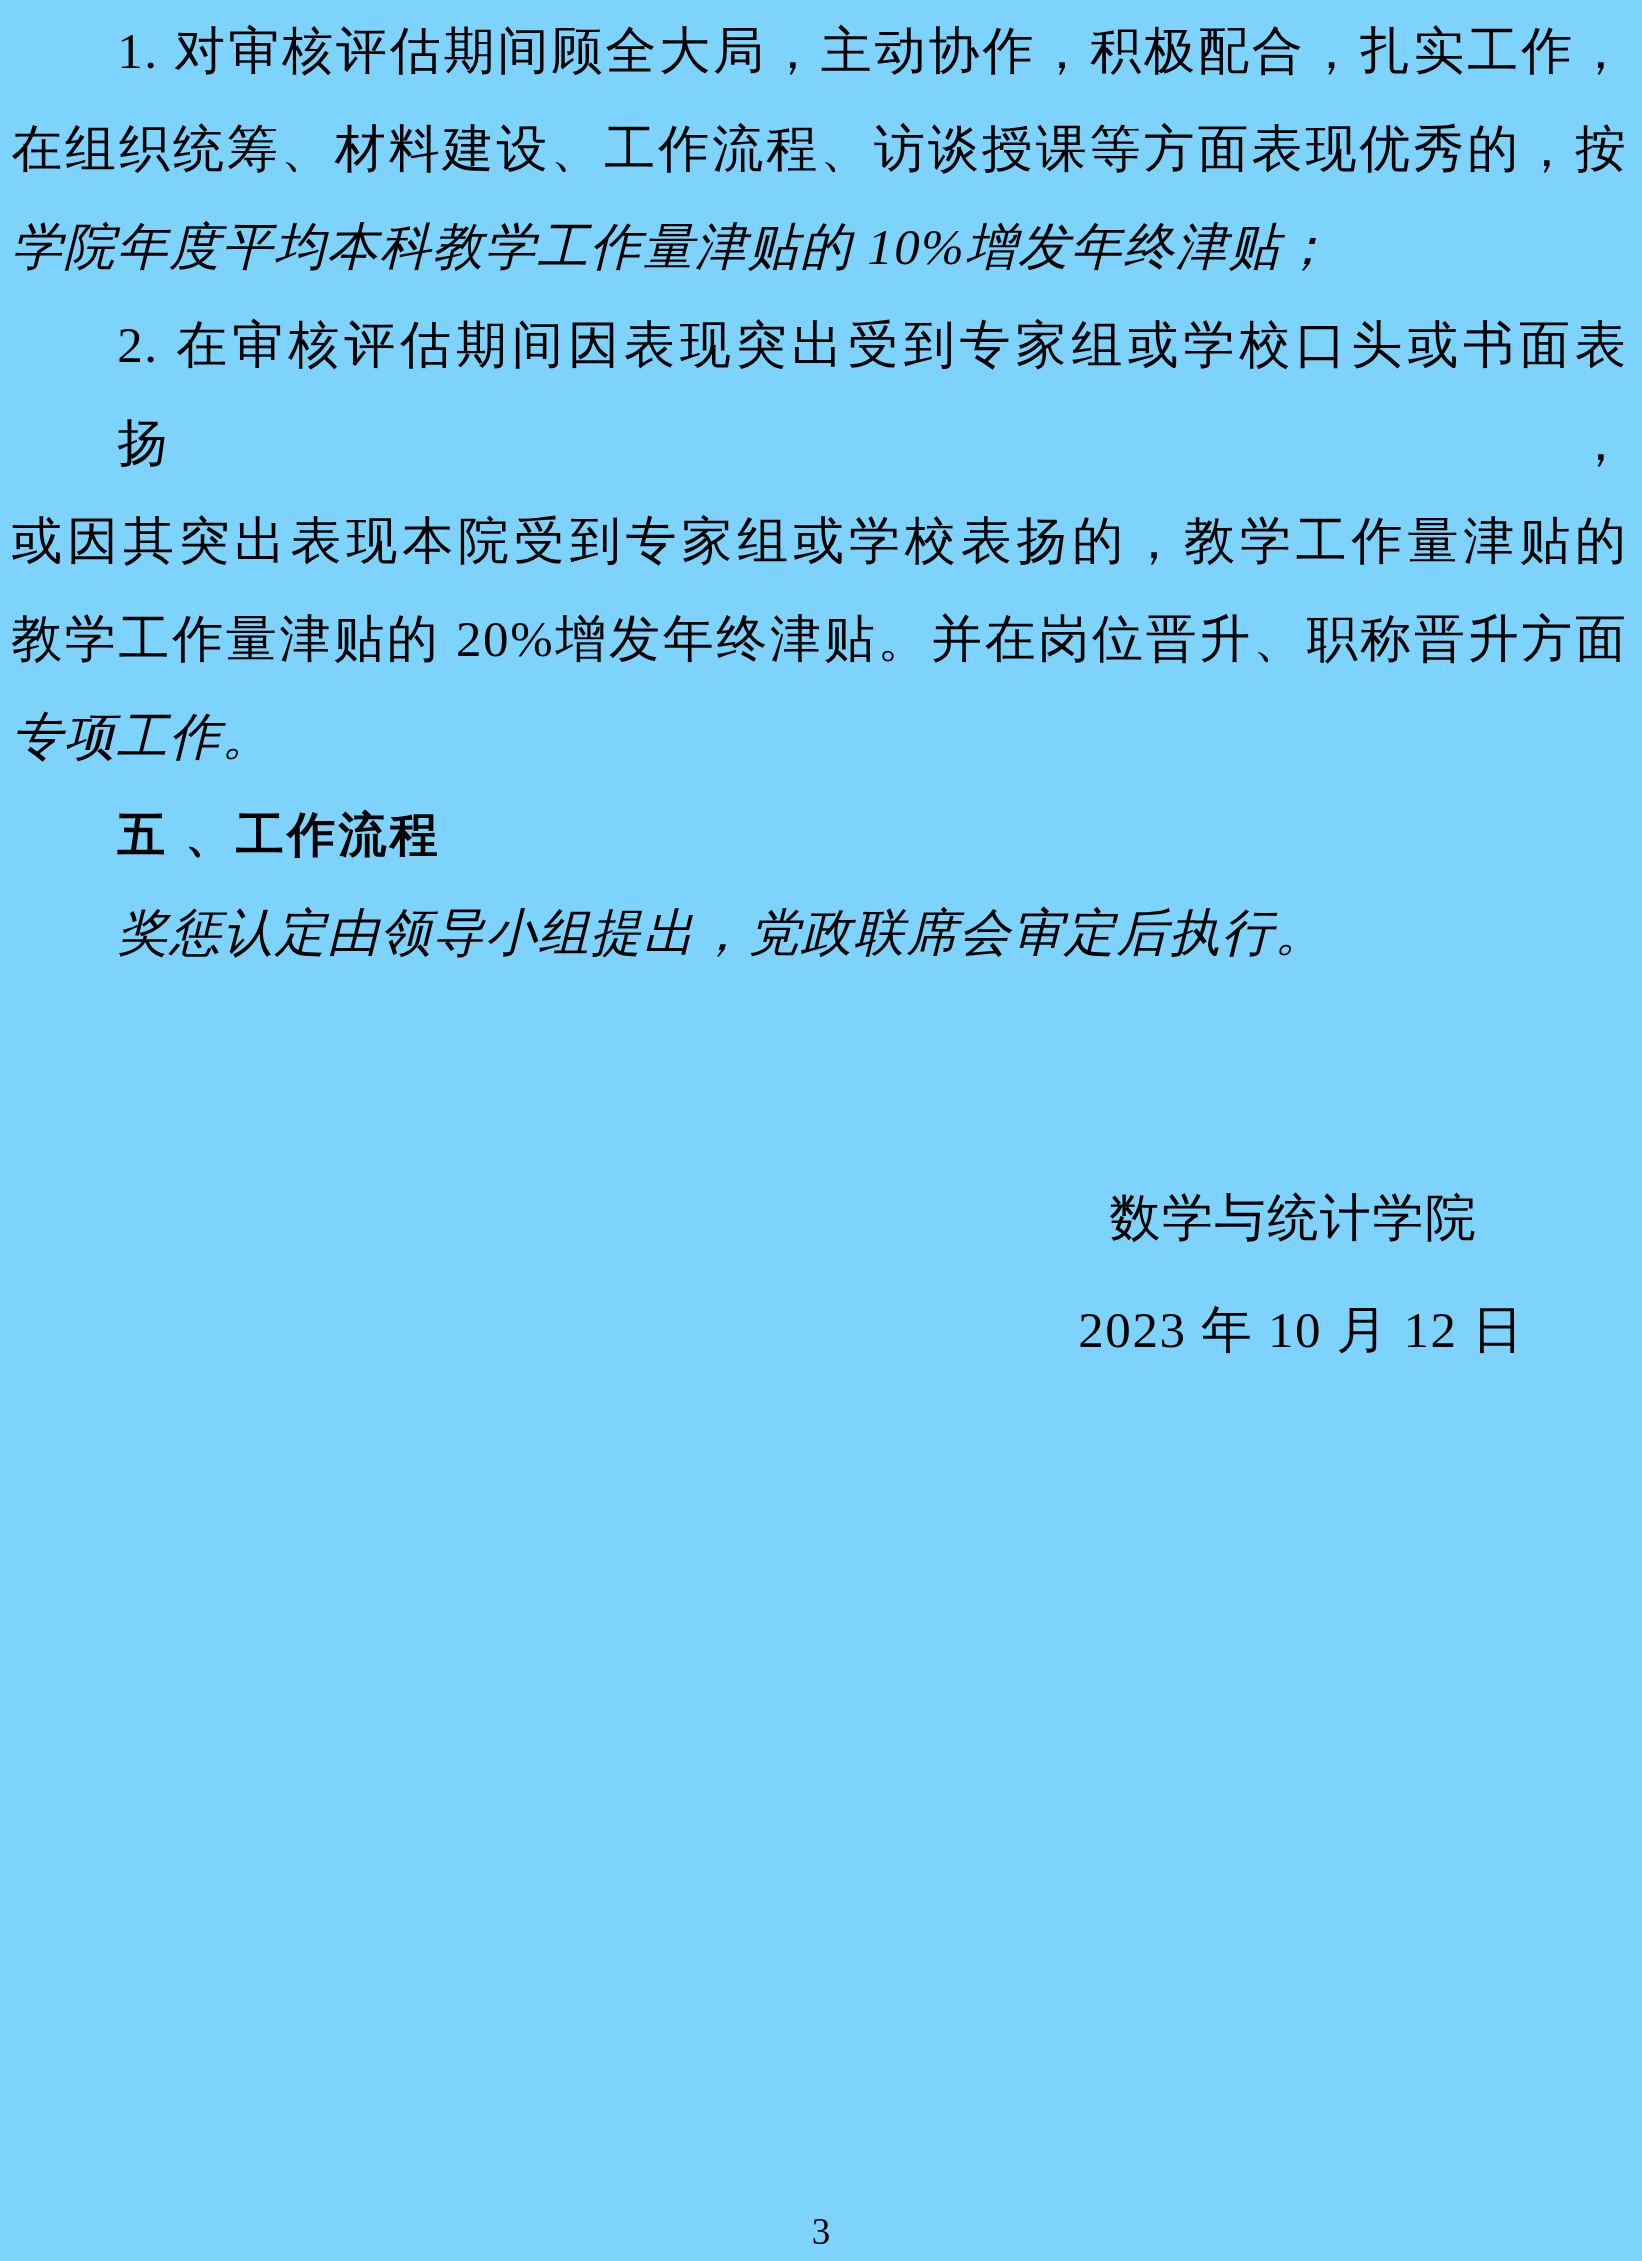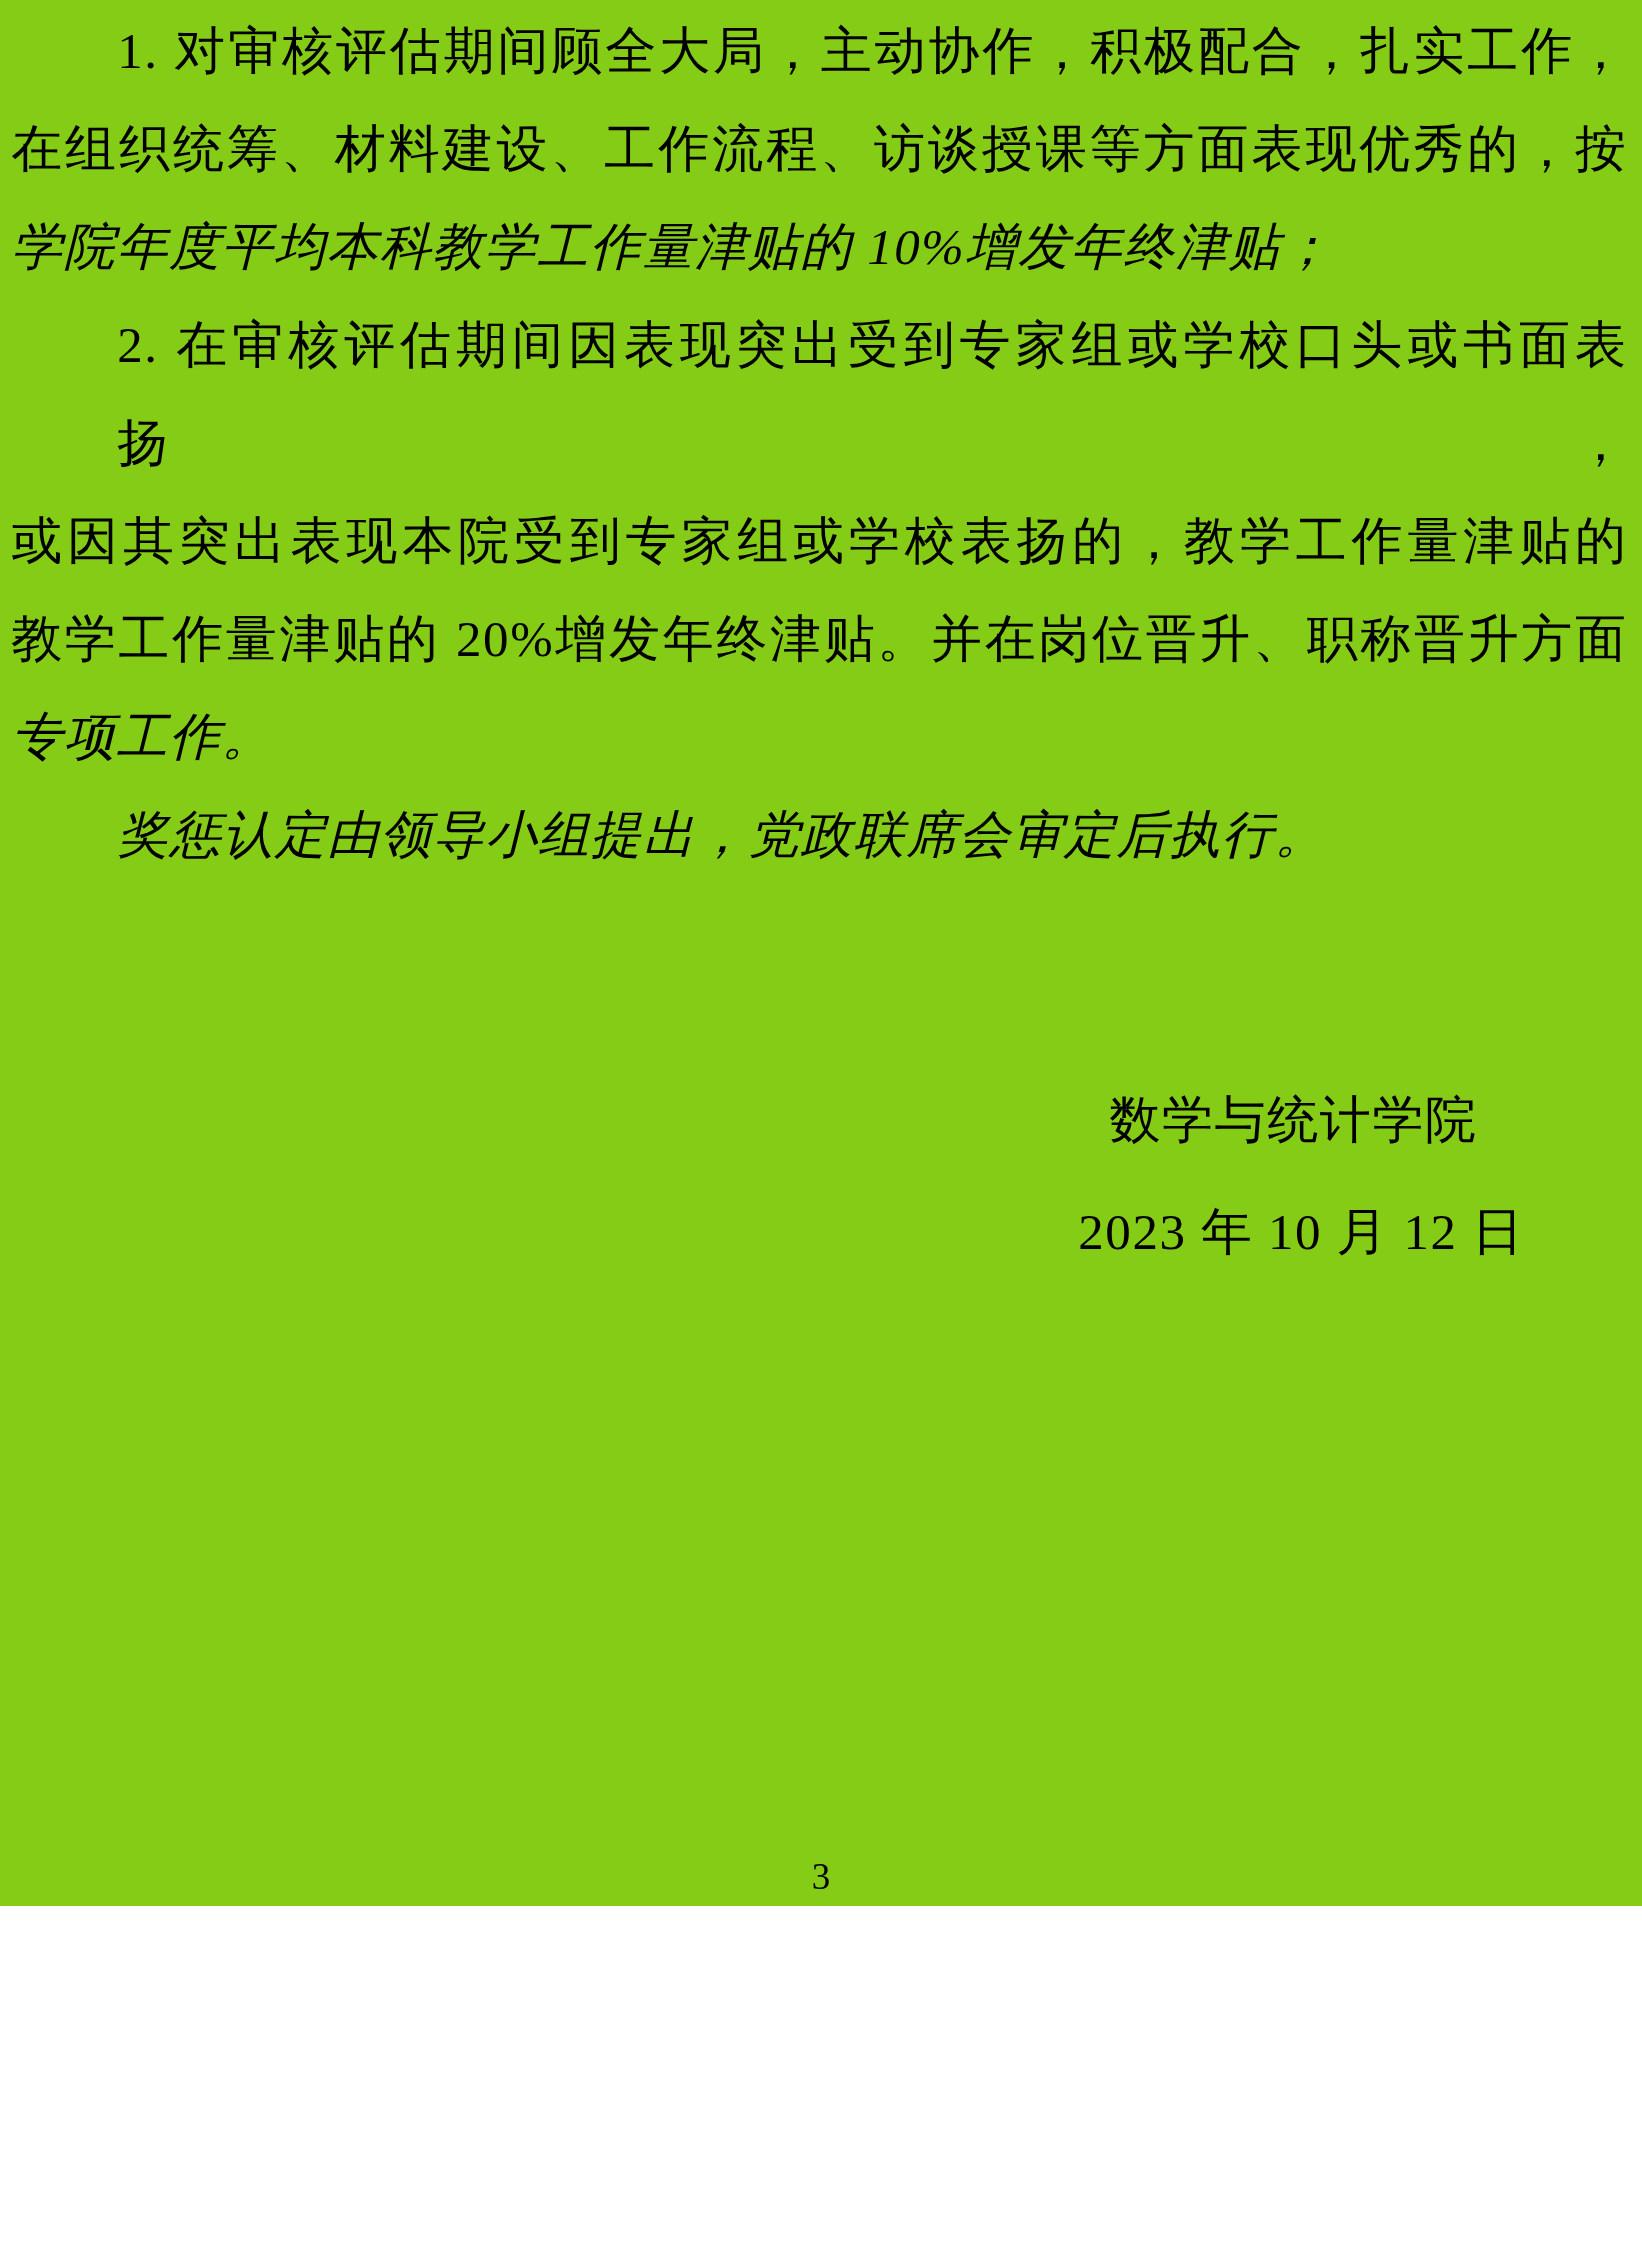--- a/index.html
+++ b/index.html
@@ -3,22 +3,22 @@
 <meta charset="utf-8">
 <style>
   html, body {
     margin: 0;
     padding: 0;
     background: #ffffff;
   }
   .page {
     position: relative;
     width: 1642px;
-    height: 1906px;
-    background: #84cc16;
+    height: 2261px;
+    background: #7dd3fc;
     color: #000000;
     box-sizing: border-box;
     padding: 1.6px 14.4px 0 11.2px;
     overflow: hidden;
     font-family: "Liberation Serif", "DejaVu Serif", serif;
   }
   .bodyline {
     font-size: 51px;
     line-height: 98px;
     letter-spacing: 1.6px;
@@ -91,20 +91,21 @@
     <div class="bodyline left">学院年度平均本科教学工作量津贴的 10%增发年终津贴；</div>
   </div>
 
   <div class="para">
     <div class="bodyline just indent">2. 在审核评估期间因表现突出受到专家组或学校口头或书面表扬，</div>
     <div class="bodyline just">或因其突出表现本院受到专家组或学校表扬的，教学工作量津贴的</div>
     <div class="bodyline just">教学工作量津贴的 20%增发年终津贴。并在岗位晋升、职称晋升方面</div>
     <div class="bodyline left">专项工作。</div>
   </div>
 
+  <h2 class="heading">五 、工作流程</h2>
 
   <div class="bodyline left indent">奖惩认定由领导小组提出，党政联席会审定后执行。</div>
 
   <div class="sig">
     <div class="sig-org">数学与统计学院</div>
     <div class="sig-date">2023 年 10 月 12 日</div>
   </div>
 
   <div class="pageno">3</div>
 

